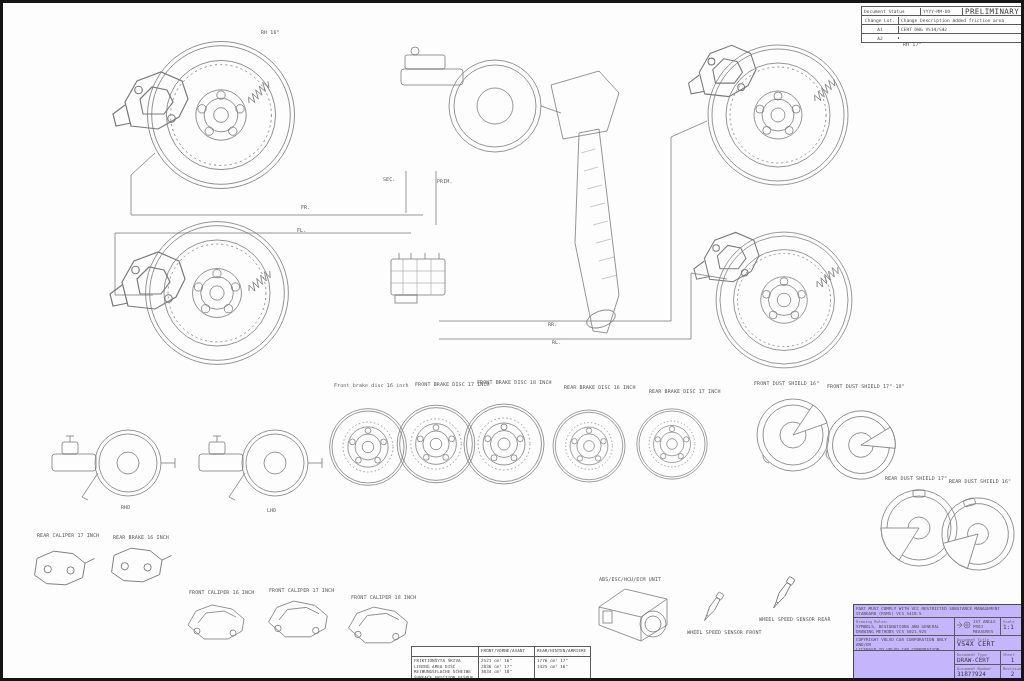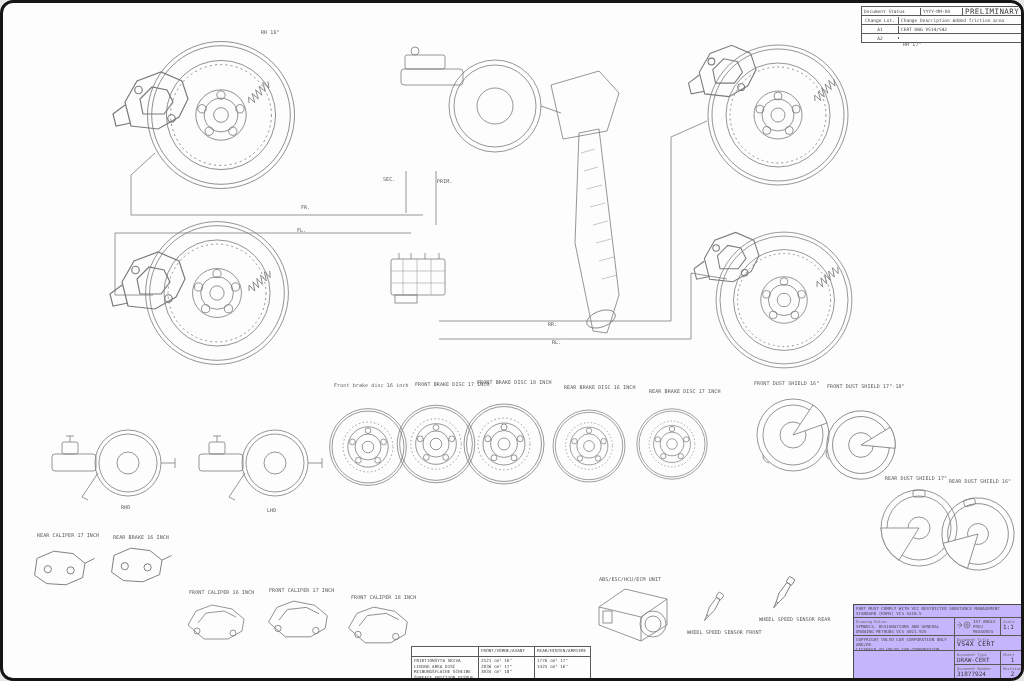--- a/index.html
+++ b/index.html
@@ -1,17 +1,17 @@
 <!DOCTYPE html>
 <html><head>
 <meta charset="utf-8">
 <style>
   html,body{margin:0;padding:0;background:#e8e8e8}
   .sheet{position:relative;width:1024px;height:681px;background:#fdfdfd;border:3px solid #151515;
-         border-radius:13px;box-sizing:border-box;overflow:hidden;
+         border-radius:0;box-sizing:border-box;overflow:hidden;
          font-family:"DejaVu Sans Mono","Liberation Mono",monospace;color:#4a4a4a}
   .art{position:absolute;left:0;top:0;pointer-events:none}
   .art *{stroke:#7b7b7b;stroke-width:.8;fill:none}
   .art .thin{stroke-width:.55;stroke:#9a9a9a}
   .art .wfill{fill:#fdfdfd}
   .ann{position:absolute;font-size:5px;line-height:6px;color:#5a5a5a;white-space:nowrap;letter-spacing:.1px}
 
   
   .rev-block{position:absolute;left:858px;top:3px;width:164px;border:1px solid #5a5a5a;font-size:4.5px;line-height:5px;background:#fdfdfd}
   .rev-row{display:flex;border-top:1px solid #5a5a5a;min-height:8px;align-items:center}

